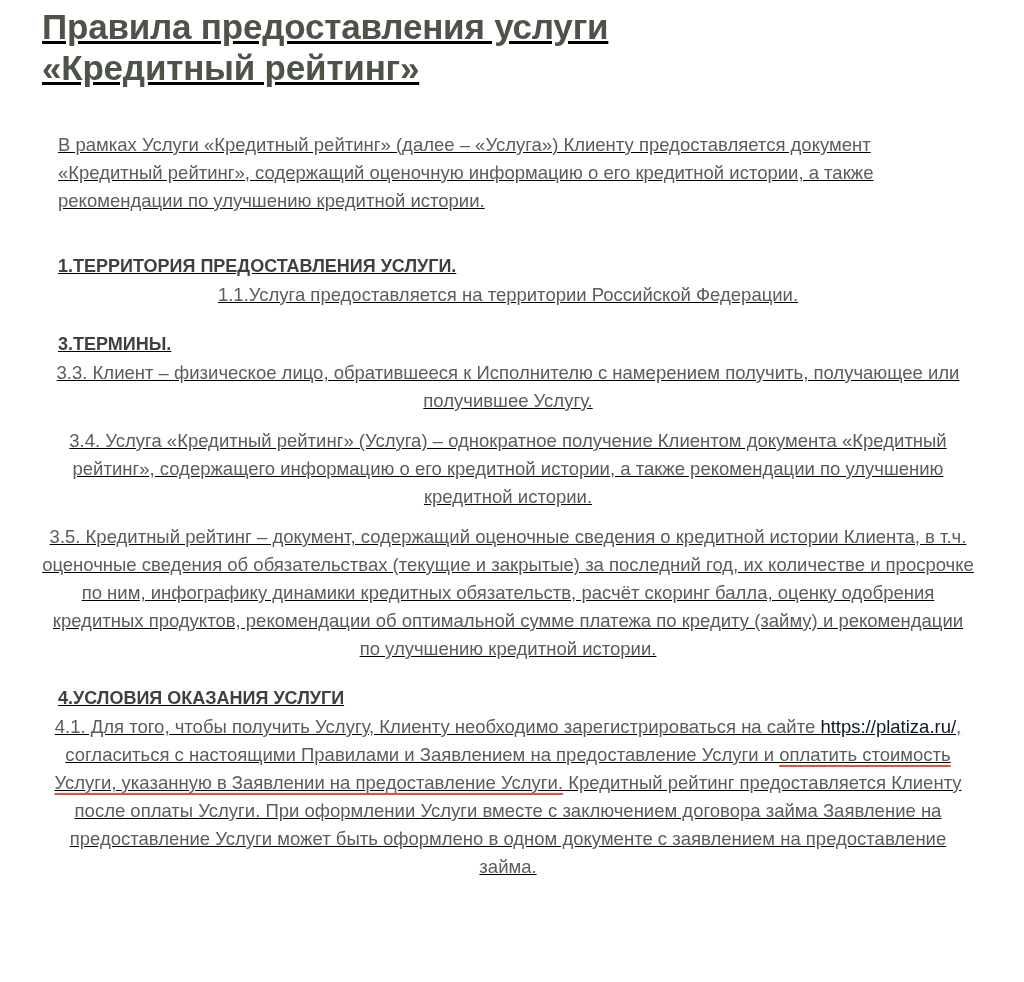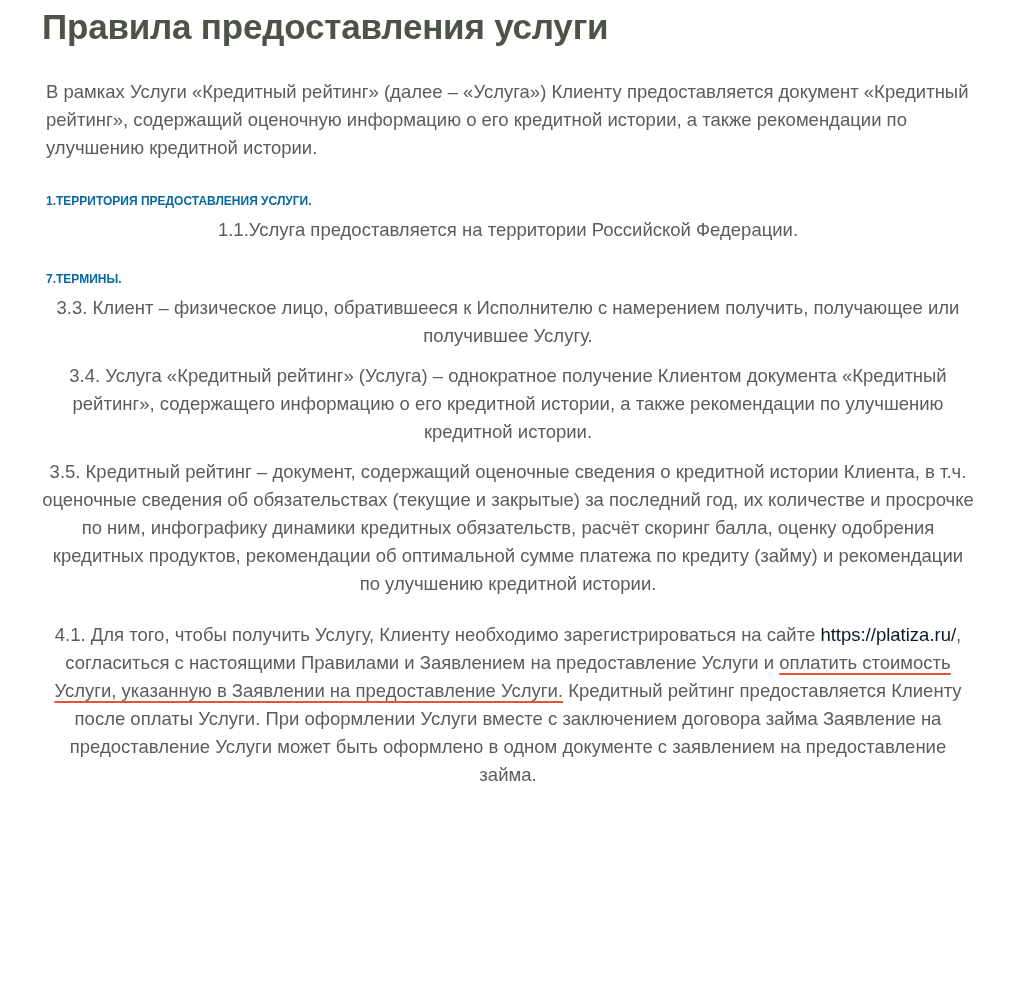--- a/index.html
+++ b/index.html
@@ -15,48 +15,49 @@
     font-family: "Liberation Sans", "DejaVu Sans", sans-serif;
     -webkit-font-smoothing: antialiased;
   }
   .page {
     width: 1024px;
     height: 947px;
     box-sizing: border-box;
     padding: 0 50px 0 42px;
     background: #ffffff;
     position: relative;
+    text-decoration: underline;
   }
   .doc-title {
     color: #4d5348;
     font-size: 35px;
     font-weight: bold;
     line-height: 41px;
     letter-spacing: -0.2px;
     margin: 0;
     padding-top: 6px;
     white-space: pre-line;
   }
   .intro {
     color: #5c5c5c;
     font-size: 18.5px;
     line-height: 28px;
-    margin: 4px;
+    margin: 16px;
     padding-top: 27px;
     max-width: 930px;
   }
   .section {
     padding-top: 23px;
   }
   .section-heading {
-    color: #0369a1;
-    font-size: 12px;
+    color: #404040;
+    font-size: 18px;
     font-weight: bold;
     line-height: 25px;
-    margin: 0 0 2px 4px;
+    margin: 0 0 2px 16px;
   }
   .para {
     color: #5c5c5c;
     font-size: 18.5px;
     line-height: 28px;
     margin: 0;
     max-width: 940px;
     text-align: center;
   }
   .para + .para {
@@ -72,34 +73,35 @@
     text-decoration-thickness: 1.6px;
     text-underline-offset: 4px;
     -webkit-text-decoration-color: #e8503a;
   }
 </style>
 </head>
 <body>
 
 <div class="page">
 
-  <h1 class="doc-title"><span>Правила предоставления услуги</span><br></h1>
+  <h1 class="doc-title"><span>Правила предоставления услуги</span><br><span>«Кредитный рейтинг»</span></h1>
 
   <p class="intro">В рамках Услуги «Кредитный рейтинг» (далее – «Услуга») Клиенту предоставляется документ «Кредитный рейтинг», содержащий оценочную информацию о его кредитной истории, а также рекомендации по улучшению кредитной истории.</p>
 
   <div class="section">
     <div class="section-heading">1.ТЕРРИТОРИЯ ПРЕДОСТАВЛЕНИЯ УСЛУГИ.</div>
     <p class="para">1.1.Услуга предоставляется на территории Российской Федерации.</p>
   </div>
 
 
   <div class="section">
-    <div class="section-heading">7.ТЕРМИНЫ.</div>
+    <div class="section-heading">3.ТЕРМИНЫ.</div>
     <p class="para">3.3. Клиент – физическое лицо, обратившееся к Исполнителю с намерением получить, получающее или получившее Услугу.</p>
     <p class="para">3.4. Услуга «Кредитный рейтинг» (Услуга) – однократное получение Клиентом документа «Кредитный рейтинг», содержащего информацию о его кредитной истории, а также рекомендации по улучшению кредитной истории.</p>
     <p class="para">3.5. Кредитный рейтинг – документ, содержащий оценочные сведения о кредитной истории Клиента, в т.ч. оценочные сведения об обязательствах (текущие и закрытые) за последний год, их количестве и просрочке по ним, инфографику динамики кредитных обязательств, расчёт скоринг балла, оценку одобрения кредитных продуктов, рекомендации об оптимальной сумме платежа по кредиту (займу) и рекомендации по улучшению кредитной истории.</p>
   </div>
 
   <div class="section">
+    <div class="section-heading">4.УСЛОВИЯ ОКАЗАНИЯ УСЛУГИ</div>
     <p class="para"><span>4.1. Для того, чтобы получить Услугу, Клиенту необходимо зарегистрироваться на сайте </span><a class="link" href="#">https://platiza.ru/</a><span>, согласиться с настоящими Правилами и Заявлением на предоставление Услуги и </span><span class="spell-error">оплатить стоимость Услуги, указанную в Заявлении на предоставление Услуги.</span><span> Кредитный рейтинг предоставляется Клиенту после оплаты Услуги. При оформлении Услуги вместе с заключением договора займа Заявление на предоставление Услуги может быть оформлено в одном документе с заявлением на предоставление займа.</span></p>
   </div>
 
 </div>
 
 </body></html>

